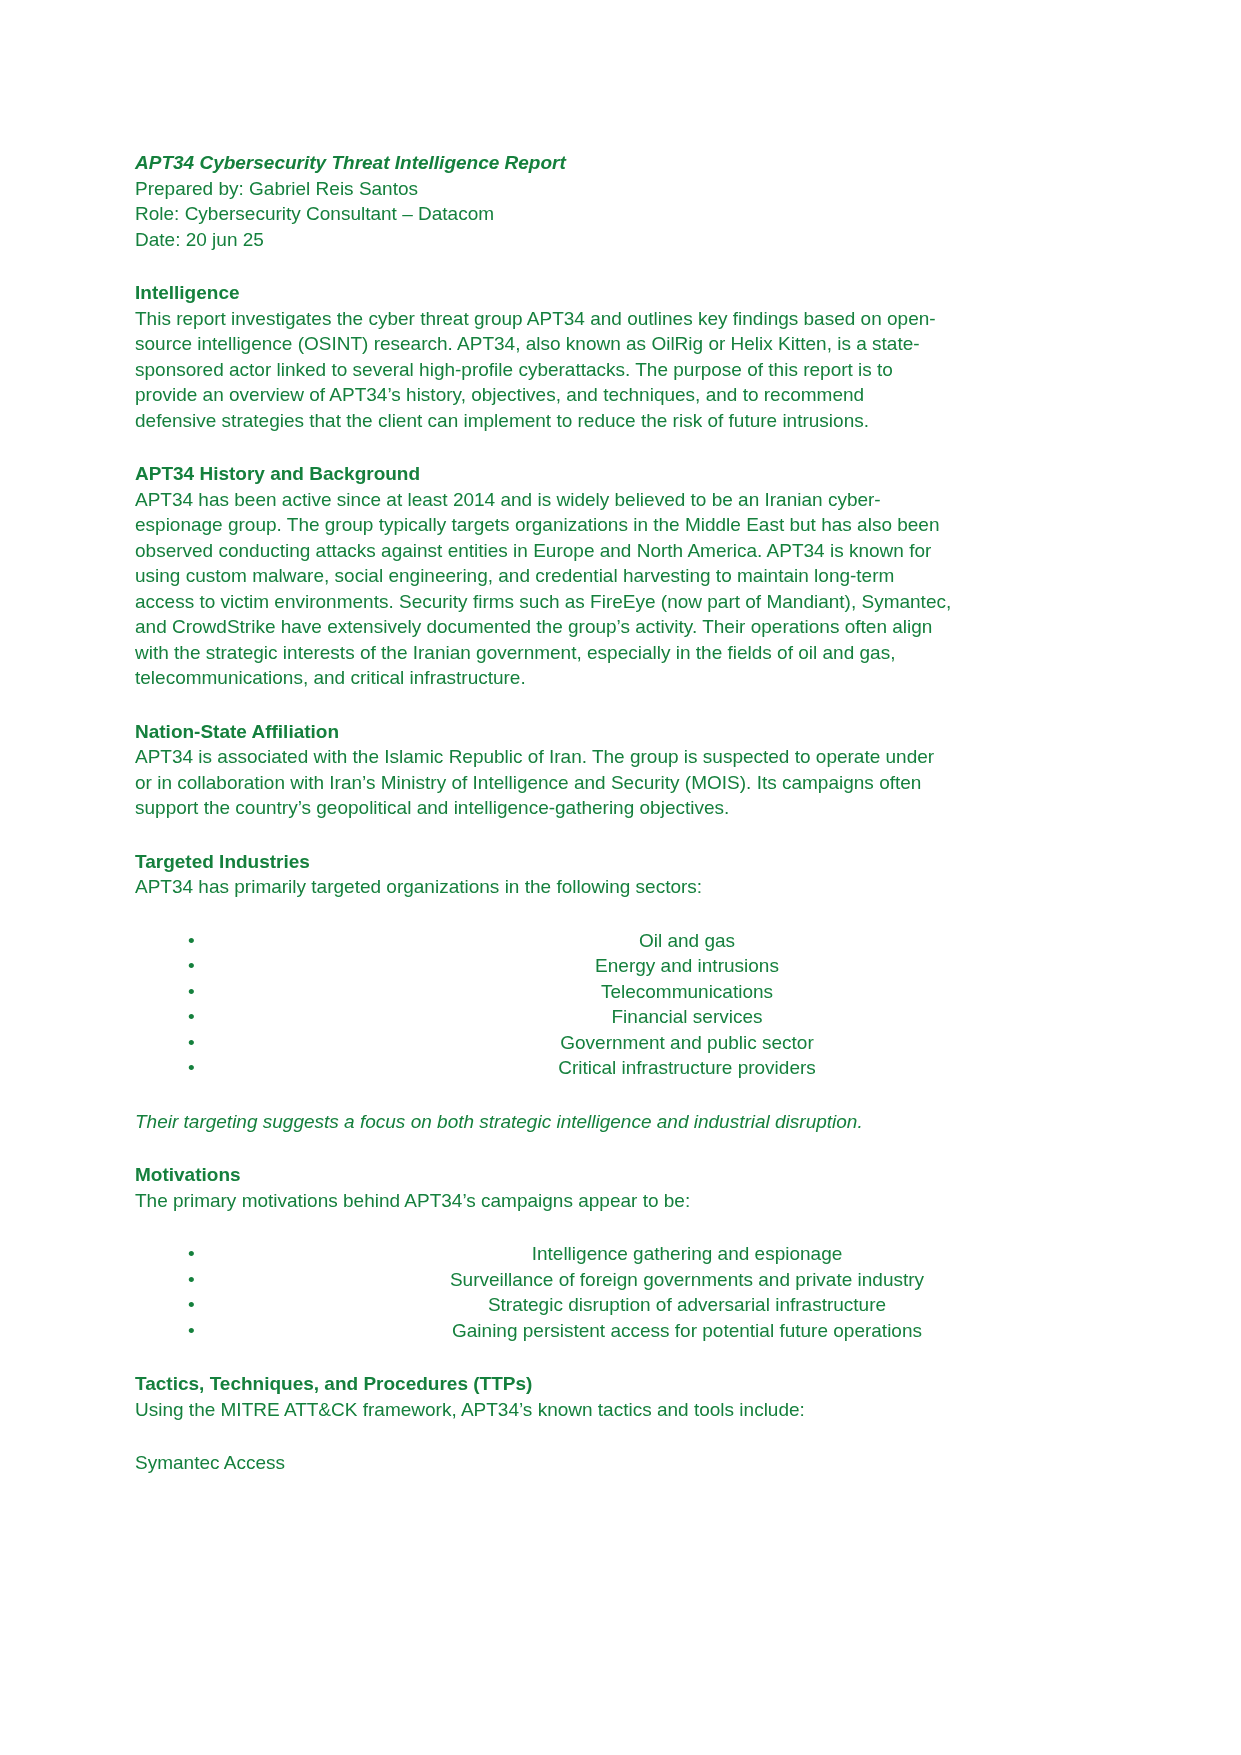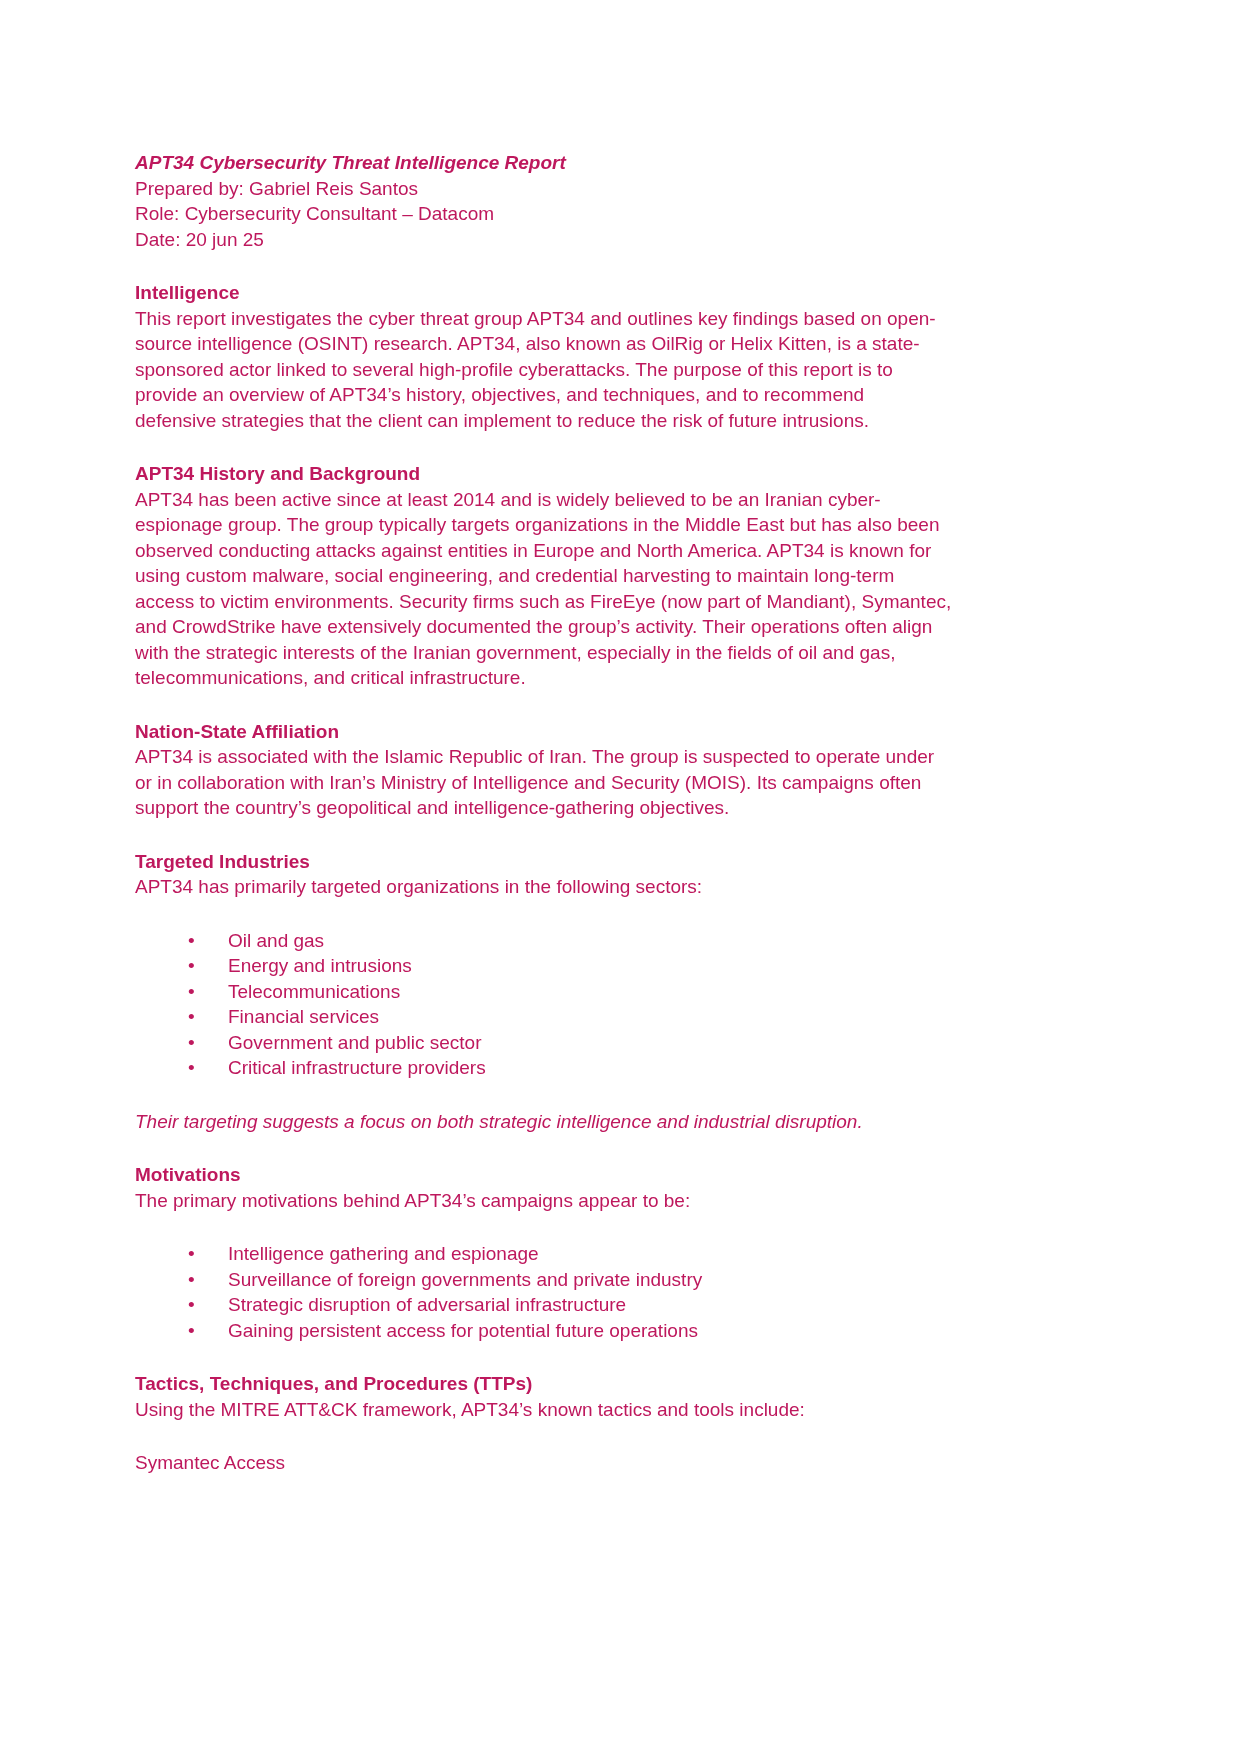--- a/index.html
+++ b/index.html
@@ -5,21 +5,21 @@
   html, body {
     margin: 0;
     padding: 0;
     background: #ffffff;
   }
   .page {
     position: relative;
     width: 1241px;
     height: 1755px;
     background: #ffffff;
-    color: #be185d;
+    color: #15803d;
     font-family: "Liberation Sans", "DejaVu Sans", sans-serif;
     font-size: 19px;
     line-height: 25.5px;
     overflow: hidden;
     box-sizing: border-box;
     padding: 150px 95px 0 135px;
   }
   .page * {
     margin: 0;
     padding: 0;
@@ -36,20 +36,21 @@
   .heading { font-weight: bold; }
   .para { white-space: pre-line; }
   .note {
     font-style: italic;
     margin-top: 28px;
     white-space: pre-line;
   }
   ul.bullets {
     list-style: none;
     margin-top: 28px;
+    text-align: center;
   }
   ul.bullets li {
     position: relative;
     padding-left: 93px;
   }
   ul.bullets li::before {
     content: "\2022";
     position: absolute;
     left: 53px;
     top: 0;

